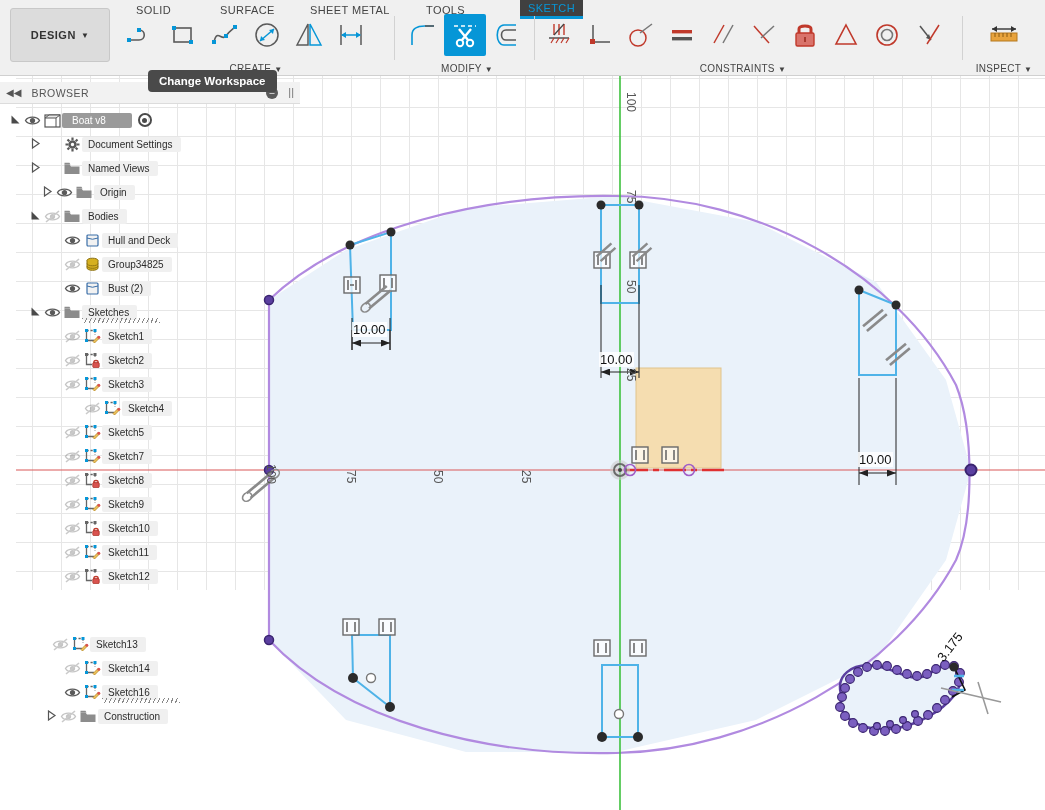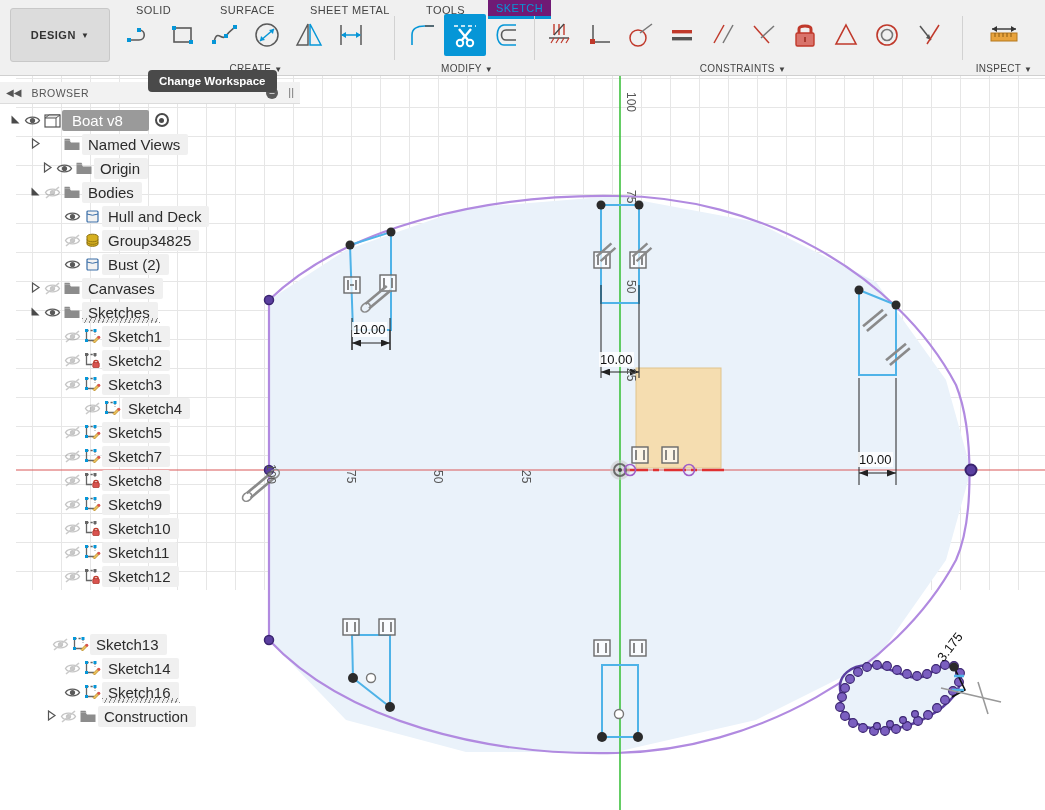--- a/index.html
+++ b/index.html
@@ -93,21 +93,21 @@
   #tree { padding-top: 4px; }
   .node { display: flex; align-items: center; height: 24px; position: relative; }
   .arrow {
     width: 14px; text-align: center; font-size: 9px; color: #555; cursor: pointer;
     flex: 0 0 14px;
   }
   .eye { width: 20px; flex: 0 0 20px; display: flex; justify-content: center; cursor: pointer; }
   .nicon { width: 20px; flex: 0 0 20px; display: flex; justify-content: center; }
   .nlabel {
     background: #f0f0f0; padding: 2px 8px 2px 6px; border-radius: 2px;
-    font-size: 15px; color: #2b2b2b; cursor: pointer; white-space: nowrap;
+    font-size: 10px; color: #2b2b2b; cursor: pointer; white-space: nowrap;
   }
   .node.root .nlabel { background: #9a9a9a; color: #fff; padding: 2px 26px 2px 10px; }
   .dot-btn {
     width: 14px; height: 14px; border-radius: 50%; border: 2px solid #4a4a4a;
     margin-left: 6px; display: flex; align-items: center; justify-content: center;
     cursor: pointer;
   }
   .dot-btn i { width: 5px; height: 5px; border-radius: 50%; background: #4a4a4a; display: block; }
   .hatch {
     position: absolute; height: 5px; bottom: 1px;
@@ -371,21 +371,21 @@
     </div>
     <div class="ws-tab" style="left:212px;">
       <span>SURFACE</span>
     </div>
     <div class="ws-tab" style="left:302px;">
       <span>SHEET METAL</span>
     </div>
     <div class="ws-tab" style="left:418px;">
       <span>TOOLS</span>
     </div>
-    <div class="ws-tab active" style="left:488px;background:#701a75;">
+    <div class="ws-tab active" style="left:520px;background:#404040;">
       <span>SKETCH</span>
     </div>
 
     <div class="tool-group" style="left:120px; width:272px;">
       <div class="tool-icons">
         <div class="tool-btn">
           <svg width="30" height="26" viewBox="0 0 30 26">
             <path d="M3,18 L13,18 C20,18 20,8 13,8" fill="none" stroke="#5a5a5a" stroke-width="1.6"></path>
             <rect x="1" y="16" width="4" height="4" fill="#0696d7"></rect>
             <rect x="11" y="6" width="4" height="4" fill="#0696d7"></rect>
@@ -594,20 +594,33 @@
           <span class="dot-btn">
             <i></i>
           </span>
         </div>
         <div class="node" style="padding-left: 28px;">
           <span class="arrow"><svg width="11" height="11" viewBox="0 0 11 11">
               <path d="M2.5,1 L9,5.5 L2.5,10 Z" fill="none" stroke="#555" stroke-width="1.2"></path>
             </svg></span>
           <span class="eye"></span>
           <span class="nicon">
+            <svg width="15" height="15" viewBox="0 0 15 15">
+              <circle cx="7.5" cy="7.5" r="3" fill="none" stroke="#5a5a5a" stroke-width="2.6"></circle>
+              <path d="M7.5,0.5 L7.5,3 M7.5,12 L7.5,14.5 M0.5,7.5 L3,7.5 M12,7.5 L14.5,7.5 M2.5,2.5 L4.3,4.3 M10.7,10.7 L12.5,12.5 M12.5,2.5 L10.7,4.3 M4.3,10.7 L2.5,12.5" stroke="#5a5a5a" stroke-width="2.2"></path>
+            </svg>
+          </span>
+          <span class="nlabel">Document Settings</span>
+        </div>
+        <div class="node" style="padding-left: 28px;">
+          <span class="arrow"><svg width="11" height="11" viewBox="0 0 11 11">
+              <path d="M2.5,1 L9,5.5 L2.5,10 Z" fill="none" stroke="#555" stroke-width="1.2"></path>
+            </svg></span>
+          <span class="eye"></span>
+          <span class="nicon">
             <svg width="16" height="13" viewBox="0 0 16 13">
               <path d="M0.5,2.5 L5.5,2.5 L7,4.5 L15.5,4.5 L15.5,12 L0.5,12 Z" fill="#8c8c8c"></path>
               <path d="M0.5,0.8 L5.5,0.8 L6.5,2.5 L0.5,2.5 Z" fill="#8c8c8c"></path>
             </svg>
           </span>
           <span class="nlabel">Named Views</span>
         </div>
         <div class="node" style="padding-left: 40px;">
           <span class="arrow"><svg width="11" height="11" viewBox="0 0 11 11">
               <path d="M2.5,1 L9,5.5 L2.5,10 Z" fill="none" stroke="#555" stroke-width="1.2"></path>
@@ -687,39 +700,20 @@
               <circle cx="8.5" cy="7.5" r="2.6" fill="#5a5a5a"></circle>
             </svg>
           </span>
           <span class="nicon">
             <svg width="15" height="15" viewBox="0 0 15 15">
               <rect x="2" y="2" width="11" height="11" rx="1" fill="#f2f2f2" stroke="#3a6ea8" stroke-width="1.2"></rect>
               <path d="M2,5 Q7.5,7.5 13,5" fill="none" stroke="#3a6ea8" stroke-width="1"></path>
             </svg>
           </span>
           <span class="nlabel">Bust (2)</span>
-        </div>
-        <div class="node" style="padding-left: 28px;">
-          <span class="arrow"><svg width="11" height="11" viewBox="0 0 11 11">
-              <path d="M2.5,1 L9,5.5 L2.5,10 Z" fill="none" stroke="#555" stroke-width="1.2"></path>
-            </svg></span>
-          <span class="eye">
-            <svg width="17" height="15" viewBox="0 0 17 15" style="opacity:0.35">
-              <path d="M1.5,7.5 C4,3 13,3 15.5,7.5 C13,12 4,12 1.5,7.5 Z" fill="none" stroke="#5a5a5a" stroke-width="1.4"></path>
-              <circle cx="8.5" cy="7.5" r="2.6" fill="#5a5a5a"></circle>
-              <line x1="2" y1="13" x2="15" y2="2" stroke="#6a6a6a" stroke-width="1.6"></line>
-            </svg>
-          </span>
-          <span class="nicon">
-            <svg width="16" height="13" viewBox="0 0 16 13">
-              <path d="M0.5,2.5 L5.5,2.5 L7,4.5 L15.5,4.5 L15.5,12 L0.5,12 Z" fill="#8c8c8c"></path>
-              <path d="M0.5,0.8 L5.5,0.8 L6.5,2.5 L0.5,2.5 Z" fill="#8c8c8c"></path>
-            </svg>
-          </span>
-          <span class="nlabel">Canvases</span>
         </div>
         <div class="node" style="padding-left: 28px;">
           <span class="arrow"><svg width="11" height="11" viewBox="0 0 11 11">
               <path d="M1.5,1.5 L1.5,9.5 L9.5,9.5 Z" fill="#4a4a4a"></path>
             </svg></span>
           <span class="eye">
             <svg width="17" height="15" viewBox="0 0 17 15" style="opacity:1">
               <path d="M1.5,7.5 C4,3 13,3 15.5,7.5 C13,12 4,12 1.5,7.5 Z" fill="none" stroke="#5a5a5a" stroke-width="1.4"></path>
               <circle cx="8.5" cy="7.5" r="2.6" fill="#5a5a5a"></circle>
             </svg>

